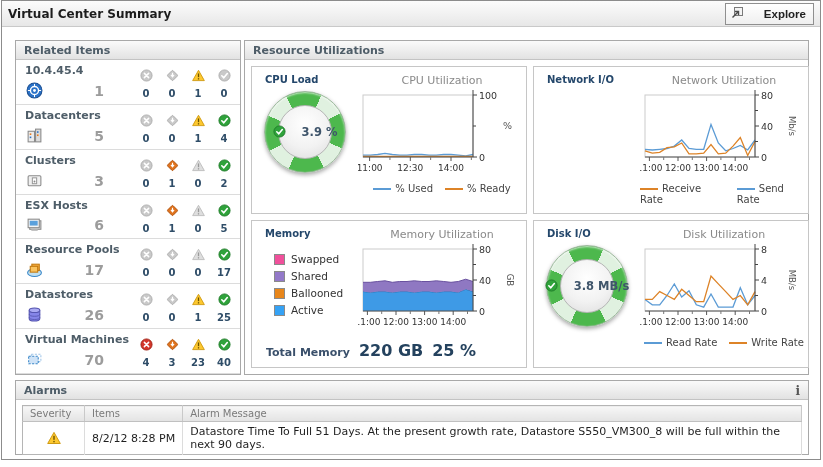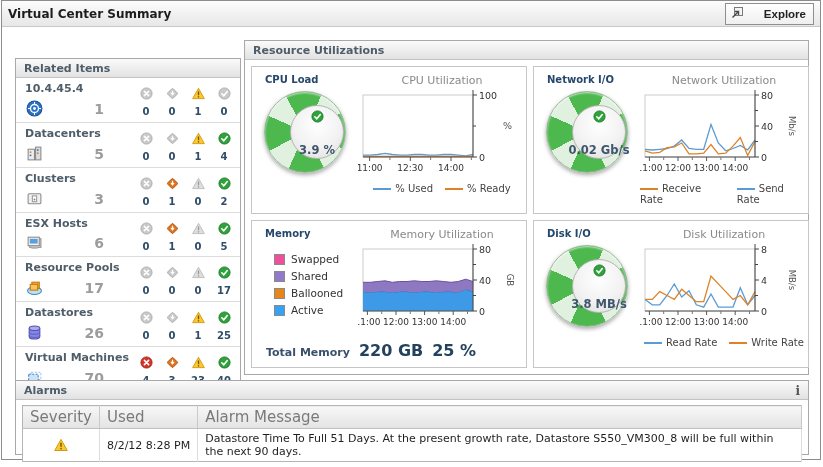--- a/index.html
+++ b/index.html
@@ -16,21 +16,21 @@
   .explore-btn .lbl { font-size:11.5px; font-weight:bold; color:#222; }
 
   
   .panel { position:absolute; background:#fff; border:1px solid #a8a8a8; }
   .panel-header { height:19px; background:linear-gradient(#fafafa,#e2e2e2); border-bottom:1px solid #c3c3c3;
                   font-size:11px; font-weight:bold; color:#4e5d68; padding:3px 8px 0 8px; display:flex; }
   .panel-header .info-i { margin-left:auto; font-family:"DejaVu Serif","Liberation Serif",serif; font-weight:bold;
                           font-size:12px; color:#555; line-height:14px; cursor:pointer; }
 
   
-  #related-panel { left:13px; top:57px; width:226px; height:335px; display:flex; flex-direction:column; }
+  #related-panel { left:13px; top:39px; width:226px; height:335px; display:flex; flex-direction:column; }
   .ri-rows { flex:1; display:flex; flex-direction:column; }
   .ri-row { flex:1; position:relative; border-bottom:1px solid #dcdcdc; }
   .ri-label { position:absolute; left:9px; top:4px; font-size:11px; font-weight:bold; color:#4e5d68; }
   .ri-icon { position:absolute; left:10px; bottom:5px; width:17px; height:17px; }
   .ri-icon svg { width:17px; height:17px; }
   .ri-count { position:absolute; left:44px; width:44px; bottom:5px; text-align:right;
               font-size:14px; font-weight:bold; color:#9c9c9c; }
   .ri-statuses { position:absolute; right:3px; top:7px; display:flex; }
   .st-col { width:26px; display:flex; flex-direction:column; align-items:center; }
   .st-icon svg { width:13px; height:13px; }
@@ -44,41 +44,41 @@
   .q-title { align-self:flex-start; margin:7px 0 0 13px; font-size:10px; font-weight:bold; color:#24476b; }
   .q-right { flex:1; display:flex; flex-direction:column; align-items:center; padding-top:7px; }
   .chart-title { font-size:11px; color:#8a8a8a; margin-bottom:0; }
   .chart-legend { display:flex; gap:12px; font-size:10px; color:#444; align-items:center; margin-top:-2px; }
   .leg-line { display:inline-block; width:18px; height:2px; margin-right:4px; vertical-align:middle; }
 
   
   .gauge { position:relative; width:82px; height:82px; margin-top:6px; border-radius:50%;
            background:conic-gradient(from -28deg,#4db84d 0 52deg,#e0f1e0 52deg 90deg,#4db84d 90deg 142deg,#e0f1e0 142deg 180deg,#4db84d 180deg 232deg,#e0f1e0 232deg 270deg,#4db84d 270deg 322deg,#e0f1e0 322deg 360deg);
            box-shadow:0 2px 4px rgba(0,0,0,.35), inset 0 1px 2px rgba(255,255,255,.7); border:1px solid #9cb89c; cursor:pointer; }
-  .gauge-inner { position:absolute; left:25px; top:13px; width:54px; height:54px; border-radius:50%;
+  .gauge-inner { position:absolute; left:13px; top:13px; width:54px; height:54px; border-radius:50%;
                  background:radial-gradient(circle at 50% 35%, #ffffff 0%, #f2f2f2 55%, #dcdcdc 100%);
-                 border:1px solid #b5b5b5; display:flex; flex-direction:column; align-items:center; justify-content:center; gap:16px; }
+                 border:1px solid #b5b5b5; display:flex; align-items:center; justify-content:center; gap:16px; }
   .gauge-value { font-size:11.5px; font-weight:bold; color:#3f556b; white-space:nowrap; }
   .gauge-badge svg { width:13px; height:13px; }
 
   
   .mem-legend { align-self:flex-start; margin:14px 0 0 22px; display:flex; flex-direction:column; gap:5px; }
   .mem-leg-item { display:flex; align-items:center; gap:6px; font-size:10.5px; color:#333; }
   .mem-swatch { width:11px; height:11px; border:1px solid #8a8a8a; }
   .mem-footer { position:absolute; left:14px; right:8px; bottom:7px; display:flex; align-items:baseline; gap:9px; }
   .mem-footer .flabel { font-size:11px; font-weight:bold; color:#3a506b; }
   .mem-footer .fvalue { font-size:16px; font-weight:bold; color:#24425e; }
 
   svg text { font-family:"DejaVu Sans","Liberation Sans",sans-serif; }
   .chart-svg { cursor:pointer; }
 
   
   #alarms-panel { left:13px; top:379px; width:794px; height:75px; }
   .alarm-table { margin:5px 6px 0 6px; border:1px solid #b5b5b5; border-collapse:collapse; width:calc(100% - 12px); }
-  .alarm-table th { background:linear-gradient(#f7f7f7,#e3e3e3); color:#7a7a7a; font-size:15px; font-weight:normal;
+  .alarm-table th { background:linear-gradient(#f7f7f7,#e3e3e3); color:#7a7a7a; font-size:10px; font-weight:normal;
                     text-align:left; padding:2px 7px; border-right:1px solid #c9c9c9; border-bottom:1px solid #c0c0c0; }
   .alarm-table td { background:#fff; font-size:11px; color:#1f1f1f; padding:3px 7px; border-right:1px solid #dcdcdc; }
   .col-sev { width:62px; } .col-time { width:97px; white-space:nowrap; }
   .sev-cell { text-align:center; } .sev-cell svg { width:14px; height:14px; vertical-align:middle; }
 </style>
 </head>
 <body>
 
 <div class="page">
   <div class="frame">
@@ -438,29 +438,20 @@
             <div class="chart-legend">
                 <span><span class="leg-line" style="background:#5b9bd5"></span>% Used</span>
                 <span><span class="leg-line" style="background:#dd8327"></span>% Ready</span>
               </div>
           </div>
         </div>
 
         <div class="quad">
           <div class="q-left">
             <div class="q-title">Network I/O</div>
-            <div class="gauge">
-              <div class="gauge-inner">
-                <span class="gauge-badge"><svg viewBox="0 0 14 14">
-                      <circle cx="7" cy="7" r="6" fill="#2fa33b" stroke="#1f7a29"></circle>
-                      <path d="M4.1 7.3 L6.2 9.4 L10 4.9" stroke="#fff" stroke-width="1.7" fill="none" stroke-linecap="round"></path>
-                    </svg></span>
-                <span class="gauge-value">0.02 Gb/s</span>
-              </div>
-            </div>
           </div>
           <div class="q-right">
             <div class="chart-title">Network Utilization</div>
             <svg class="chart-svg" viewBox="0 0 168 98" width="168" height="98">
                 <rect x="5" y="8" width="110" height="62" fill="#fff" stroke="#cccccc"></rect>
                 <polyline points="5.0,62.3 12.3,63.0 19.7,62.3 27.0,61.5 34.3,59.1 41.7,53.0 49.0,61.5 56.3,62.3 63.7,62.3 71.0,37.4 78.3,56.0 85.7,63.8 93.0,61.5 100.3,58.4 107.7,63.0 115.0,53.0" fill="none" stroke="#5b9bd5" stroke-width="1.3"></polyline>
                 <polyline points="5.0,63.8 12.3,66.1 19.7,65.3 27.0,60.7 34.3,59.9 41.7,56.0 49.0,66.9 56.3,66.9 63.7,66.1 71.0,57.6 78.3,66.9 85.7,66.1 93.0,59.1 100.3,50.6 107.7,68.5 115.0,54.5" fill="none" stroke="#dd8327" stroke-width="1.3"></polyline>
                 <line x1="115" y1="3" x2="115" y2="70" stroke="#444"></line>
                 <line x1="115" y1="70" x2="119" y2="70" stroke="#444"></line>
                 <text x="121" y="73.5" font-size="9.5" fill="#333">0</text>
@@ -609,21 +600,21 @@
 
     <div class="panel" id="alarms-panel">
       <div class="panel-header">
         <span>Alarms</span>
         <span class="info-i">i</span>
       </div>
       <table class="alarm-table">
         <thead>
           <tr>
             <th class="col-sev">Severity</th>
-            <th class="col-time">Used</th>
+            <th class="col-time">Items</th>
             <th>Alarm Message</th>
           </tr>
         </thead>
         <tbody>
             <tr>
               <td class="col-sev sev-cell"><span><svg viewBox="0 0 14 14">
                     <path d="M7 1.4 L13.3 12.5 H0.7 Z" fill="#fdc82f" stroke="#cf9a12" stroke-linejoin="round"></path>
                     <rect x="6.3" y="4.8" width="1.4" height="4" fill="#6b5200"></rect>
                     <rect x="6.3" y="9.9" width="1.4" height="1.4" fill="#6b5200"></rect>
                   </svg></span></td>

